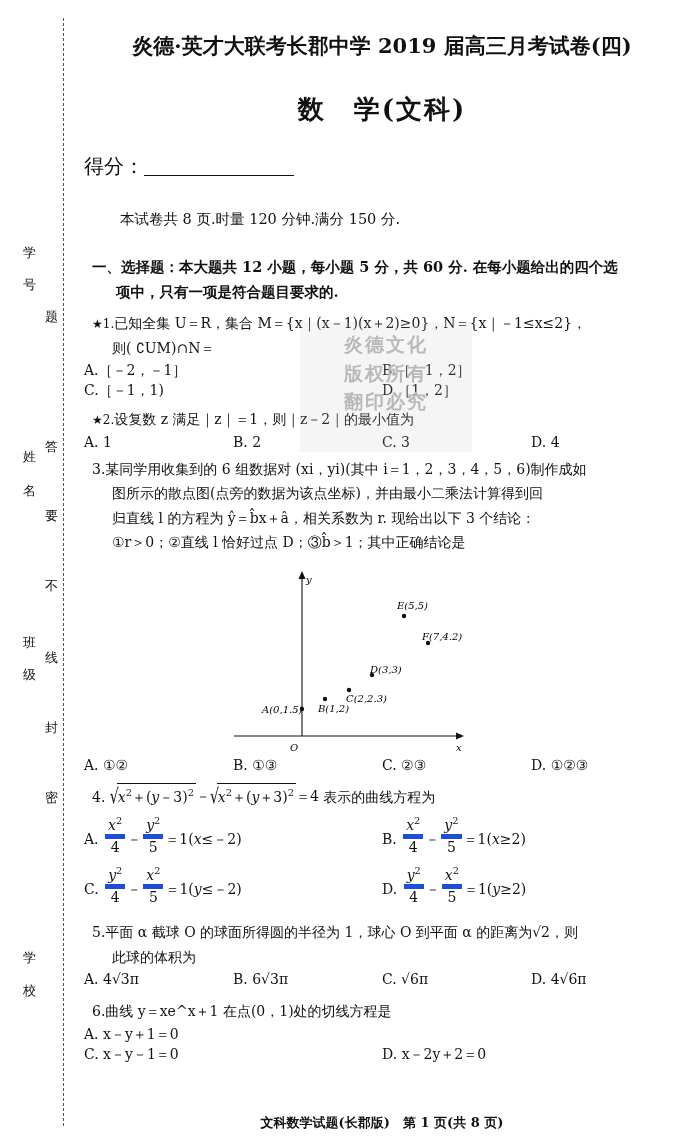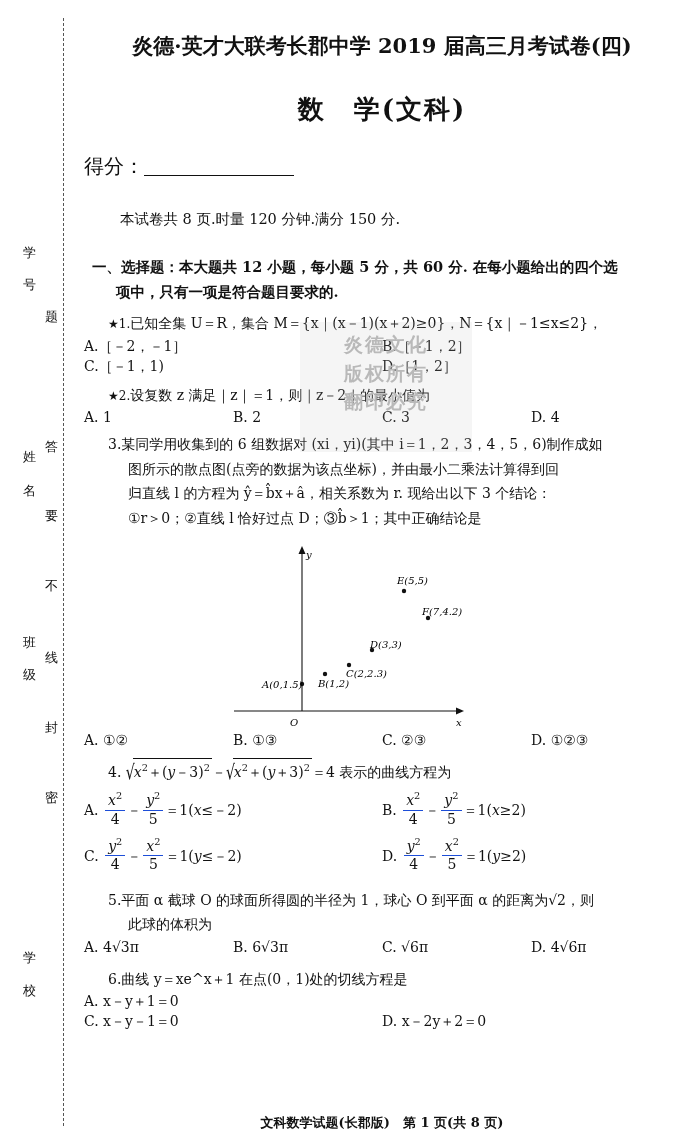--- a/index.html
+++ b/index.html
@@ -88,21 +88,21 @@
     margin-top:26px;
     margin-left:8px;
     font-size:14.5px;
     font-weight:bold;
     line-height:1.7;
   }
   .sec-head .ind{display:block;margin-left:24px;}
 
   .q{
     margin-top:7px;
-    margin-left:24px;
+    margin-left:8px;
     font-size:14px;
     line-height:1.75;
   }
   .q .cont{display:block;margin-left:20px;}
   .star{font-size:12px;}
 
   .opts{
     margin-top:2px;
     display:flex;
     font-size:14px;
@@ -110,21 +110,21 @@
   .opts > span{flex:0 0 25%;}
   .opts.wide > span{flex:0 0 50%;}
 
   
   .frac{
     display:inline-block;
     vertical-align:-0.55em;
     text-align:center;
     margin:0 2px;
   }
-  .frac .num{display:block;border-bottom:1px solid #1d4ed8;padding:0 3px;line-height:1.25;}
+  .frac .num{display:block;border-bottom:5px solid #1d4ed8;padding:0 3px;line-height:1.25;}
   .frac .den{display:block;padding:0 3px;line-height:1.25;}
   .sq{
     display:inline-block;
     border-top:1px solid #111;
     padding:0 2px 0 1px;
     margin-left:-1px;
   }
   .radic{display:inline-block;transform:scaleY(1.45);margin-right:-1px;}
   sup{font-size:0.7em;}
   i{font-family:"DejaVu Serif","Liberation Serif",serif;}
@@ -197,20 +197,21 @@
 
     <div class="lead">本试卷共 8 页.时量 120 分钟.满分 150 分.</div>
 
     <div class="sec-head">
       <span>一、选择题：本大题共 12 小题，每小题 5 分，共 60 分. 在每小题给出的四个选</span>
       <span class="ind">项中，只有一项是符合题目要求的.</span>
     </div>
 
     <div class="q">
       <span class="star">★1.</span><span>已知全集 U＝R，集合 M＝{x｜(x－1)(x＋2)≥0}，N＝{x｜－1≤x≤2}，</span>
+      <span class="cont">则( ∁UM)∩N＝</span>
     </div>
     <div class="opts wide">
       <span>A.［－2，－1］</span>
       <span>B.［－1，2］</span>
     </div>
     <div class="opts wide">
       <span>C.［－1，1)</span>
       <span>D.［1，2］</span>
     </div>
 

